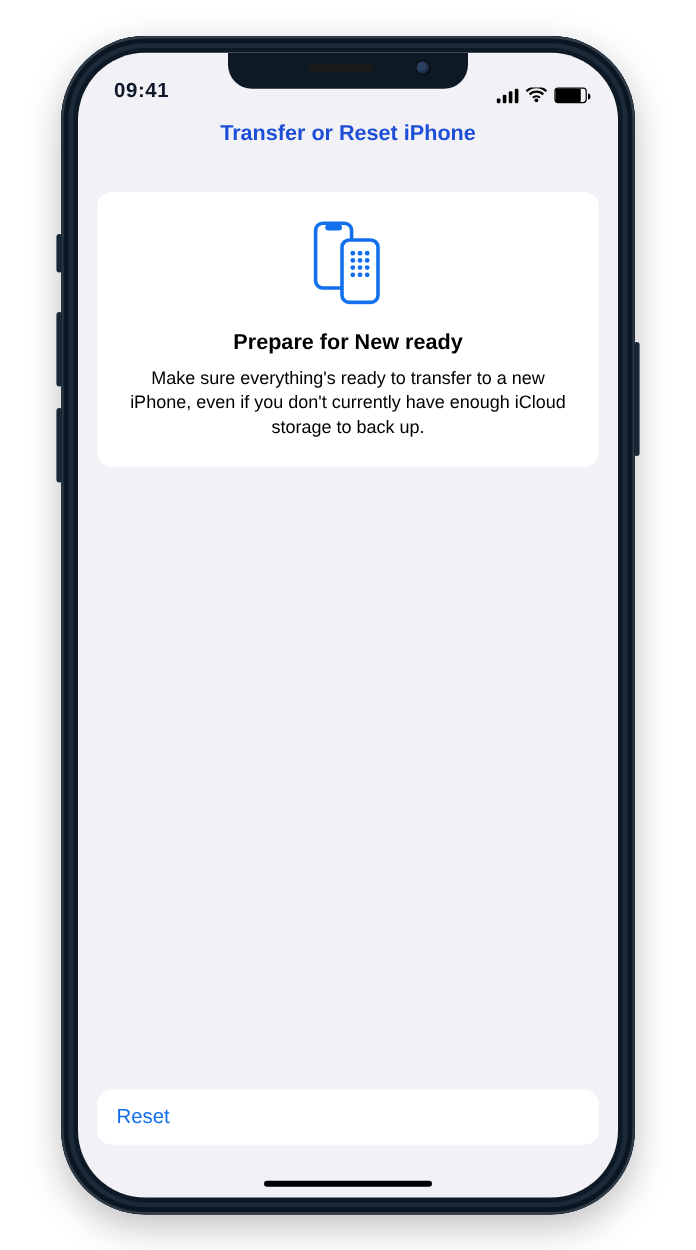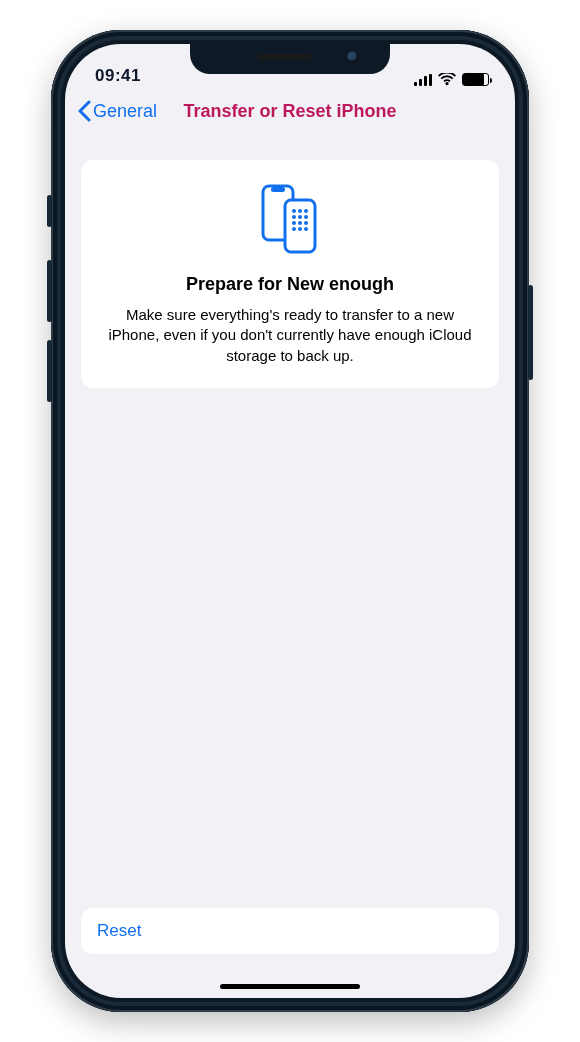--- a/index.html
+++ b/index.html
@@ -153,21 +153,21 @@
       gap: 2px;
       padding: 6px 4px;
     }
     .back svg { display: block; }
     .nav-title {
       position: absolute;
       left: 0; right: 0;
       text-align: center;
       font-size: 18px;
       font-weight: 600;
-      color: #be185d;
+      color: #1d4ed8;
       pointer-events: none;
     }
 
     
     .content {
       padding: 26px 16px 0 16px;
     }
 
     .card {
       background: #ffffff;
@@ -261,28 +261,20 @@
             <path d="M18 2.4A12.7 12.7 0 0 0 0 2.4l1.3 1.3a10.9 10.9 0 0 1 15.4 0L18 2.4Z" fill="#000"></path>
           </svg>
         </div>
         <div class="battery">
             <i></i>
           </div>
       </div>
     </div>
 
     <div class="nav">
-      <div class="back">
-        <span>
-          <svg width="14" height="22" viewBox="0 0 14 22" fill="none">
-            <path d="M12 2L3 11l9 9" stroke="#1270ee" stroke-width="3" stroke-linecap="round" stroke-linejoin="round"></path>
-          </svg>
-        </span>
-        <span>General</span>
-      </div>
       <div class="nav-title">Transfer or Reset iPhone</div>
     </div>
 
     <div class="content">
       <div class="card">
         <span class="devices-icon">
           <svg width="66" height="70" viewBox="0 0 66 70" fill="none">
 
             <rect x="6" y="2" width="30" height="54" rx="6" stroke="#1270ee" stroke-width="3" fill="#fff"></rect>
             <rect x="14" y="3" width="14" height="5" rx="2.5" fill="#1270ee"></rect>
@@ -298,21 +290,21 @@
                 <circle cx="49" cy="33" r="2"></circle>
               <circle cx="37" cy="39" r="2"></circle>
                 <circle cx="43" cy="39" r="2"></circle>
                 <circle cx="49" cy="39" r="2"></circle>
               <circle cx="37" cy="45" r="2"></circle>
                 <circle cx="43" cy="45" r="2"></circle>
                 <circle cx="49" cy="45" r="2"></circle>
             </g>
           </svg>
         </span>
-        <h2>Prepare for New enough</h2>
+        <h2>Prepare for New ready</h2>
         <p>Make sure everything's ready to transfer to a new iPhone, even if you don't currently have enough iCloud storage to back up.</p>
       </div>
     </div>
 
     <div class="bottom-list">
       <div class="row">
         <span>Reset</span>
       </div>
     </div>
 

